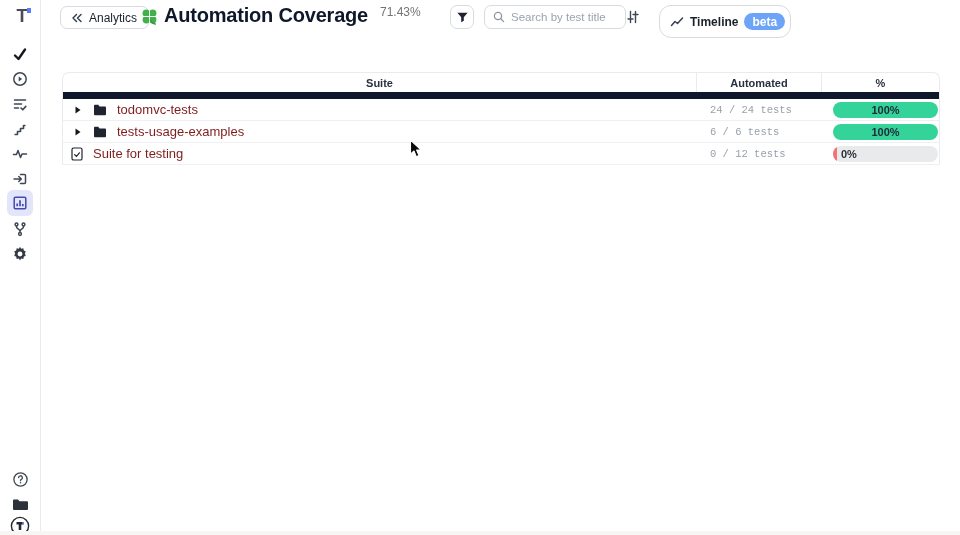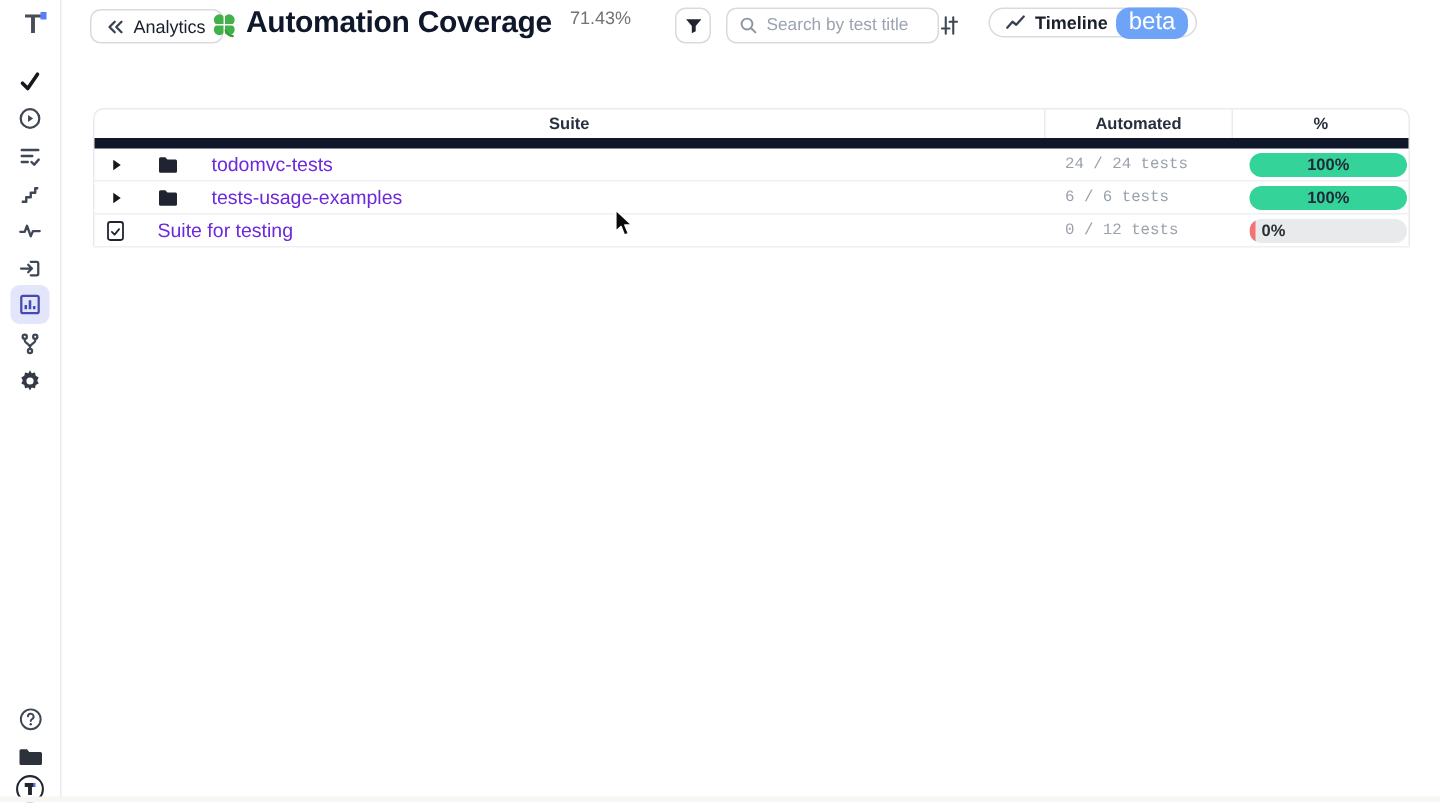--- a/index.html
+++ b/index.html
@@ -18,31 +18,31 @@
   .logo .dot { position:absolute; right:1px; top:2px; width:4px; height:5px; background:#5b7cfa; }
   .back-btn { position:absolute; left:60px; top:6px; height:23px; display:inline-flex; align-items:center; gap:6px; padding:0 11px 0 9px; border:1px solid #d7dbe0; border-radius:7px; background:#fff; font-size:12px; font-weight:500; color:#1a202c; cursor:pointer; }
   .clover { position:absolute; left:140px; top:7px; width:19px; height:19px; }
   .page-title { position:absolute; left:164px; top:4px; font-size:20px; font-weight:700; color:#0f172a; letter-spacing:-0.2px; white-space:nowrap; }
   .page-pct { position:absolute; left:380px; top:5px; font-size:12px; font-weight:400; color:#737373; white-space:nowrap; }
   .filter-btn { position:absolute; left:450px; top:5px; width:24px; height:24px; border:1px solid #d7dbe0; border-radius:7px; background:#fff; display:flex; align-items:center; justify-content:center; cursor:pointer; }
   .search-box { position:absolute; left:484px; top:5px; width:142px; height:24px; border:1px solid #d7dbe0; border-radius:7px; background:#fff; display:flex; align-items:center; padding:0 8px; gap:6px; }
   .search-box input { border:none; outline:none; width:100%; font-size:11.5px; color:#30363f; font-family:"Liberation Sans", sans-serif; background:transparent; }
   .search-box input::placeholder { color:#9aa3b0; }
   .sliders-btn { position:absolute; left:625px; top:9px; width:16px; height:16px; color:#3f4754; cursor:pointer; }
-  .timeline-btn { position:absolute; left:659px; top:5px; height:20px; display:inline-flex; align-items:center; gap:6px; padding:0 5px 0 10px; border:1px solid #d7dbe0; border-radius:12px; background:#fff; cursor:pointer; }
+  .timeline-btn { position:absolute; left:659px; top:5px; height:33px; display:inline-flex; align-items:center; gap:6px; padding:0 5px 0 10px; border:1px solid #d7dbe0; border-radius:12px; background:#fff; cursor:pointer; }
   .timeline-btn .tl-label { font-size:12px; font-weight:600; color:#1a202c; }
-  .beta-badge { background:var(--beta-bg,#6da4f8); color:#fff; font-size:16px; font-weight:400; padding:1.5px 8px; border-radius:9px; }
+  .beta-badge { background:var(--beta-bg,#6da4f8); color:#fff; font-size:12px; font-weight:700; padding:1.5px 8px; border-radius:9px; }
 
   
   .table { position:absolute; left:62px; top:72px; width:878px; border:1px solid #e9ebee; border-bottom:none; border-radius:7px 7px 0 0; background:#fff; }
   .thead { display:grid; grid-template-columns:634px 125px 117px; height:26px; border-bottom:7px solid #0f172a; }
   .th { display:flex; align-items:center; justify-content:center; font-size:11px; font-weight:700; color:#283040; border-right:1px solid #e9ebee; }
   .th:last-child { border-right:none; }
   .row { display:grid; grid-template-columns:634px 125px 117px; height:22px; border-bottom:1px solid #eef0f3; cursor:pointer; }
-  .cell-suite { display:flex; align-items:center; padding-left:12px; gap:22px; font-size:13px; color:#6d28d9; }
+  .cell-suite { display:flex; align-items:center; padding-left:12px; gap:10px; font-size:13px; color:#7f1d1d; }
   .row.leaf .cell-suite { padding-left:8px; }
   .caret { width:8px; height:10px; display:flex; align-items:center; cursor:pointer; }
   .cell-auto { display:flex; align-items:center; padding-left:13px; font-size:10.5px; color:#99a1ab;font-family:Liberation Mono, monospace; }
   .cell-pct { display:flex; align-items:center; }
   .bar { position:relative; margin-left:11px; width:105px; height:16px; border-radius:8px; display:flex; align-items:center; justify-content:center; font-size:11px; font-weight:700; color:#1f2937; overflow:hidden; }
   .bar.full { background:var(--green,#34d399); }
   .bar.zero { background:#e9eaec; justify-content:flex-start; padding-left:8px; font-weight:600; color:#2a2f36; }
   .bar.zero::before { content:""; position:absolute; left:0; top:0; width:4px; height:16px; background:var(--red,#f47174); }
 
   

